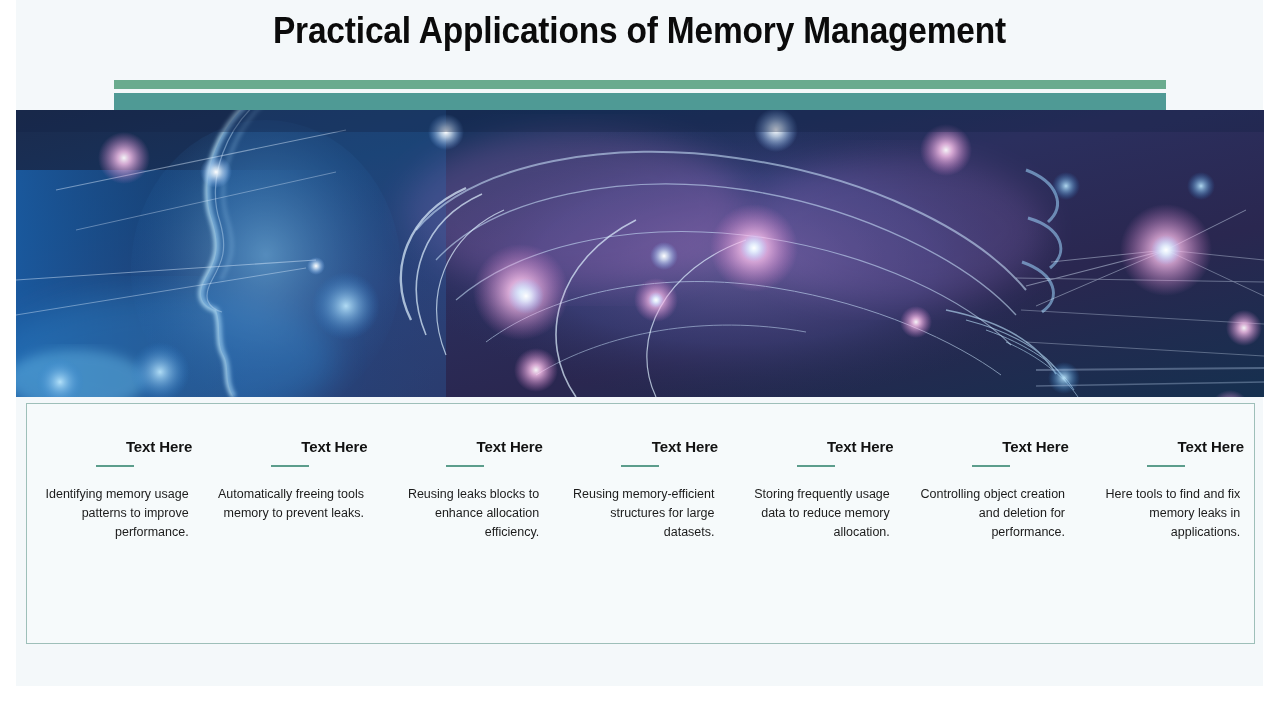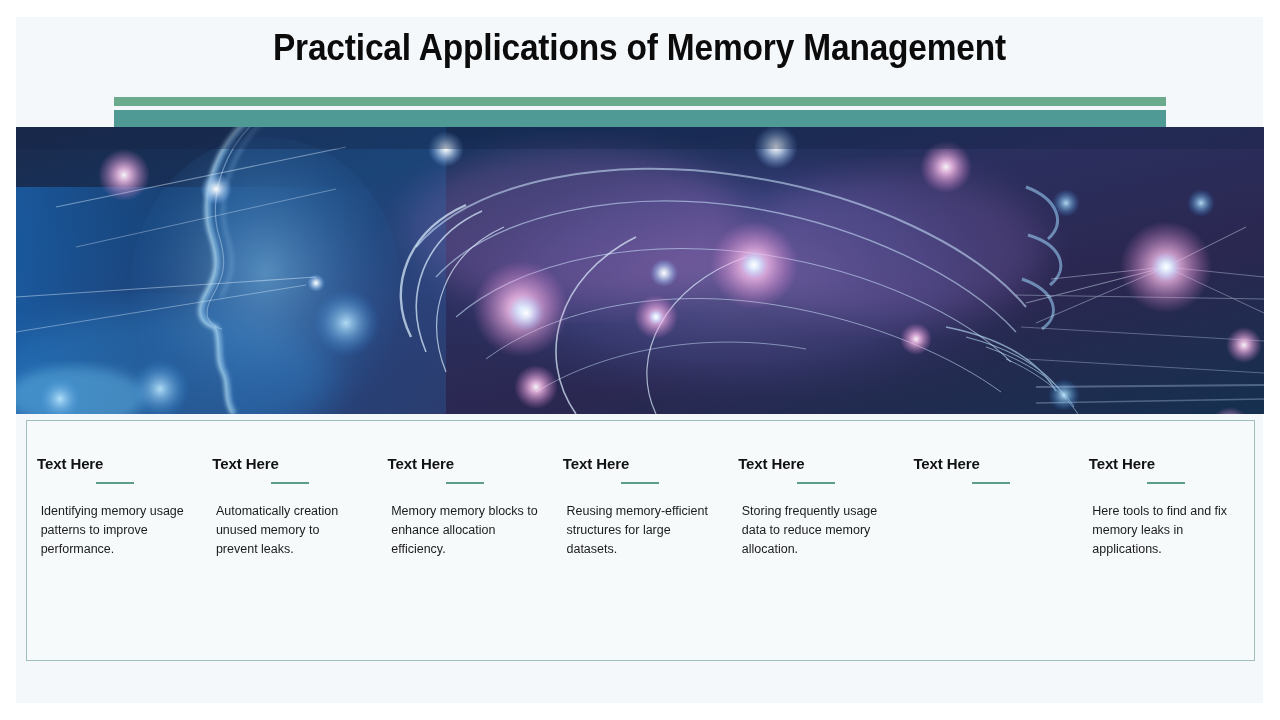--- a/index.html
+++ b/index.html
@@ -2,21 +2,21 @@
 <html><head>
 <meta charset="utf-8">
 <style>
   html,body{margin:0;padding:0;}
   body{
     width:1280px;height:720px;overflow:hidden;
     background:#ffffff;
     font-family:"Liberation Sans","DejaVu Sans",sans-serif;
   }
   .slide{
-    position:absolute;left:16px;top:17px;width:1247px;height:686px;
+    position:absolute;left:16px;top:0;width:1247px;height:686px;
     background:#f4f8fa;
   }
   
   .title{
     position:absolute;left:0;top:5px;width:1247px;
     text-align:center;
     font-size:36px;
     font-weight:bold;
     color:#0b0b0b;
     letter-spacing:-0.2px;
@@ -47,21 +47,21 @@
     position:absolute;left:10px;top:403px;width:1229px;height:241px;
     border:1px solid #9ebfb9;
     background:#f6fafb;
     box-sizing:border-box;
     display:flex;
   }
   .card{
     flex:1 1 0;
     padding:34px 10px 0 10px;
     box-sizing:border-box;
-    text-align:left;
+    text-align:right;
   }
   .card-title{
     font-size:15px;
     font-weight:bold;
     color:#121212;
     font-family:"Liberation Sans Narrow","Liberation Sans",sans-serif;
     letter-spacing:-0.1px;
     line-height:18px;
   }
   .divider{
@@ -241,44 +241,45 @@
 
     <div class="card">
       <div class="card-title">Text Here</div>
       <div class="divider"></div>
       <div class="card-body">Identifying memory usage patterns to improve performance.</div>
     </div>
 
     <div class="card">
       <div class="card-title">Text Here</div>
       <div class="divider"></div>
-      <div class="card-body">Automatically creation unused memory to prevent leaks.</div>
-    </div>
-
-    <div class="card">
-      <div class="card-title">Text Here</div>
-      <div class="divider"></div>
-      <div class="card-body">Memory memory blocks to enhance allocation efficiency.</div>
+      <div class="card-body">Automatically freeing tools memory to prevent leaks.</div>
+    </div>
+
+    <div class="card">
+      <div class="card-title">Text Here</div>
+      <div class="divider"></div>
+      <div class="card-body">Reusing leaks blocks to enhance allocation efficiency.</div>
     </div>
 
     <div class="card">
       <div class="card-title">Text Here</div>
       <div class="divider"></div>
       <div class="card-body">Reusing memory-efficient structures for large datasets.</div>
     </div>
 
     <div class="card">
       <div class="card-title">Text Here</div>
       <div class="divider"></div>
       <div class="card-body">Storing frequently usage data to reduce memory allocation.</div>
     </div>
 
     <div class="card">
       <div class="card-title">Text Here</div>
       <div class="divider"></div>
+      <div class="card-body">Controlling object creation and deletion for performance.</div>
     </div>
 
     <div class="card">
       <div class="card-title">Text Here</div>
       <div class="divider"></div>
       <div class="card-body">Here tools to find and fix memory leaks in applications.</div>
     </div>
 
   </div>
 </div>

